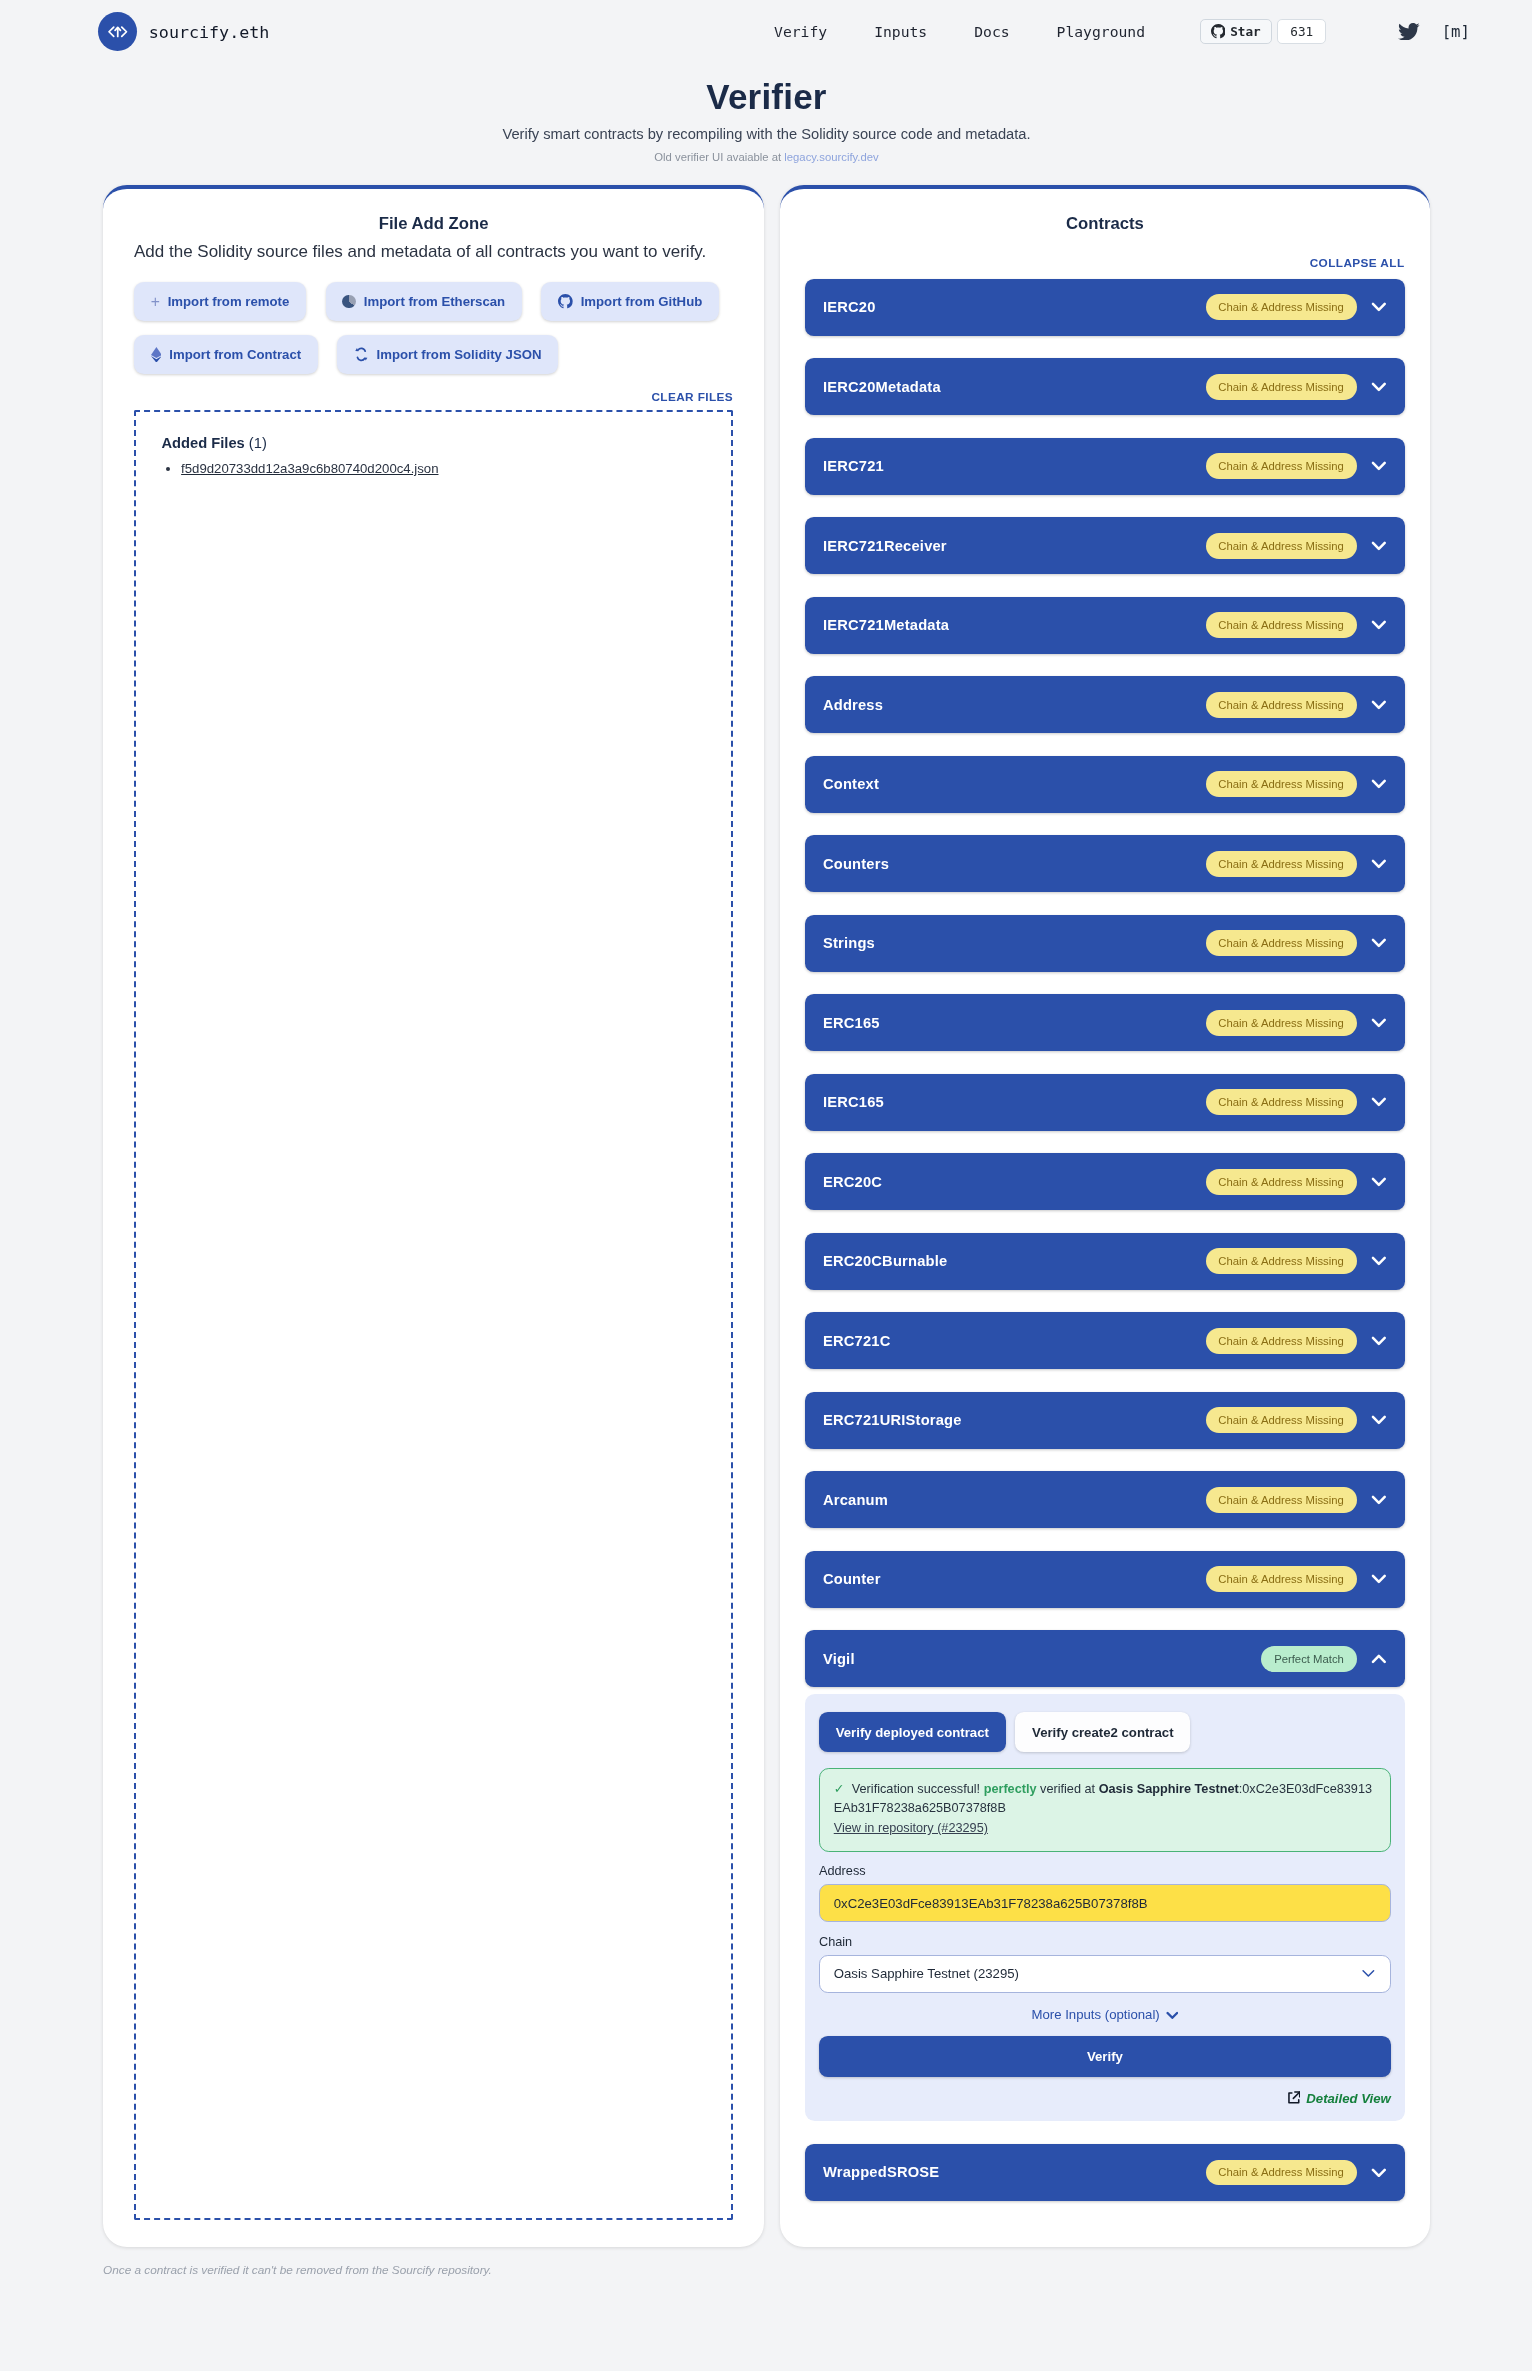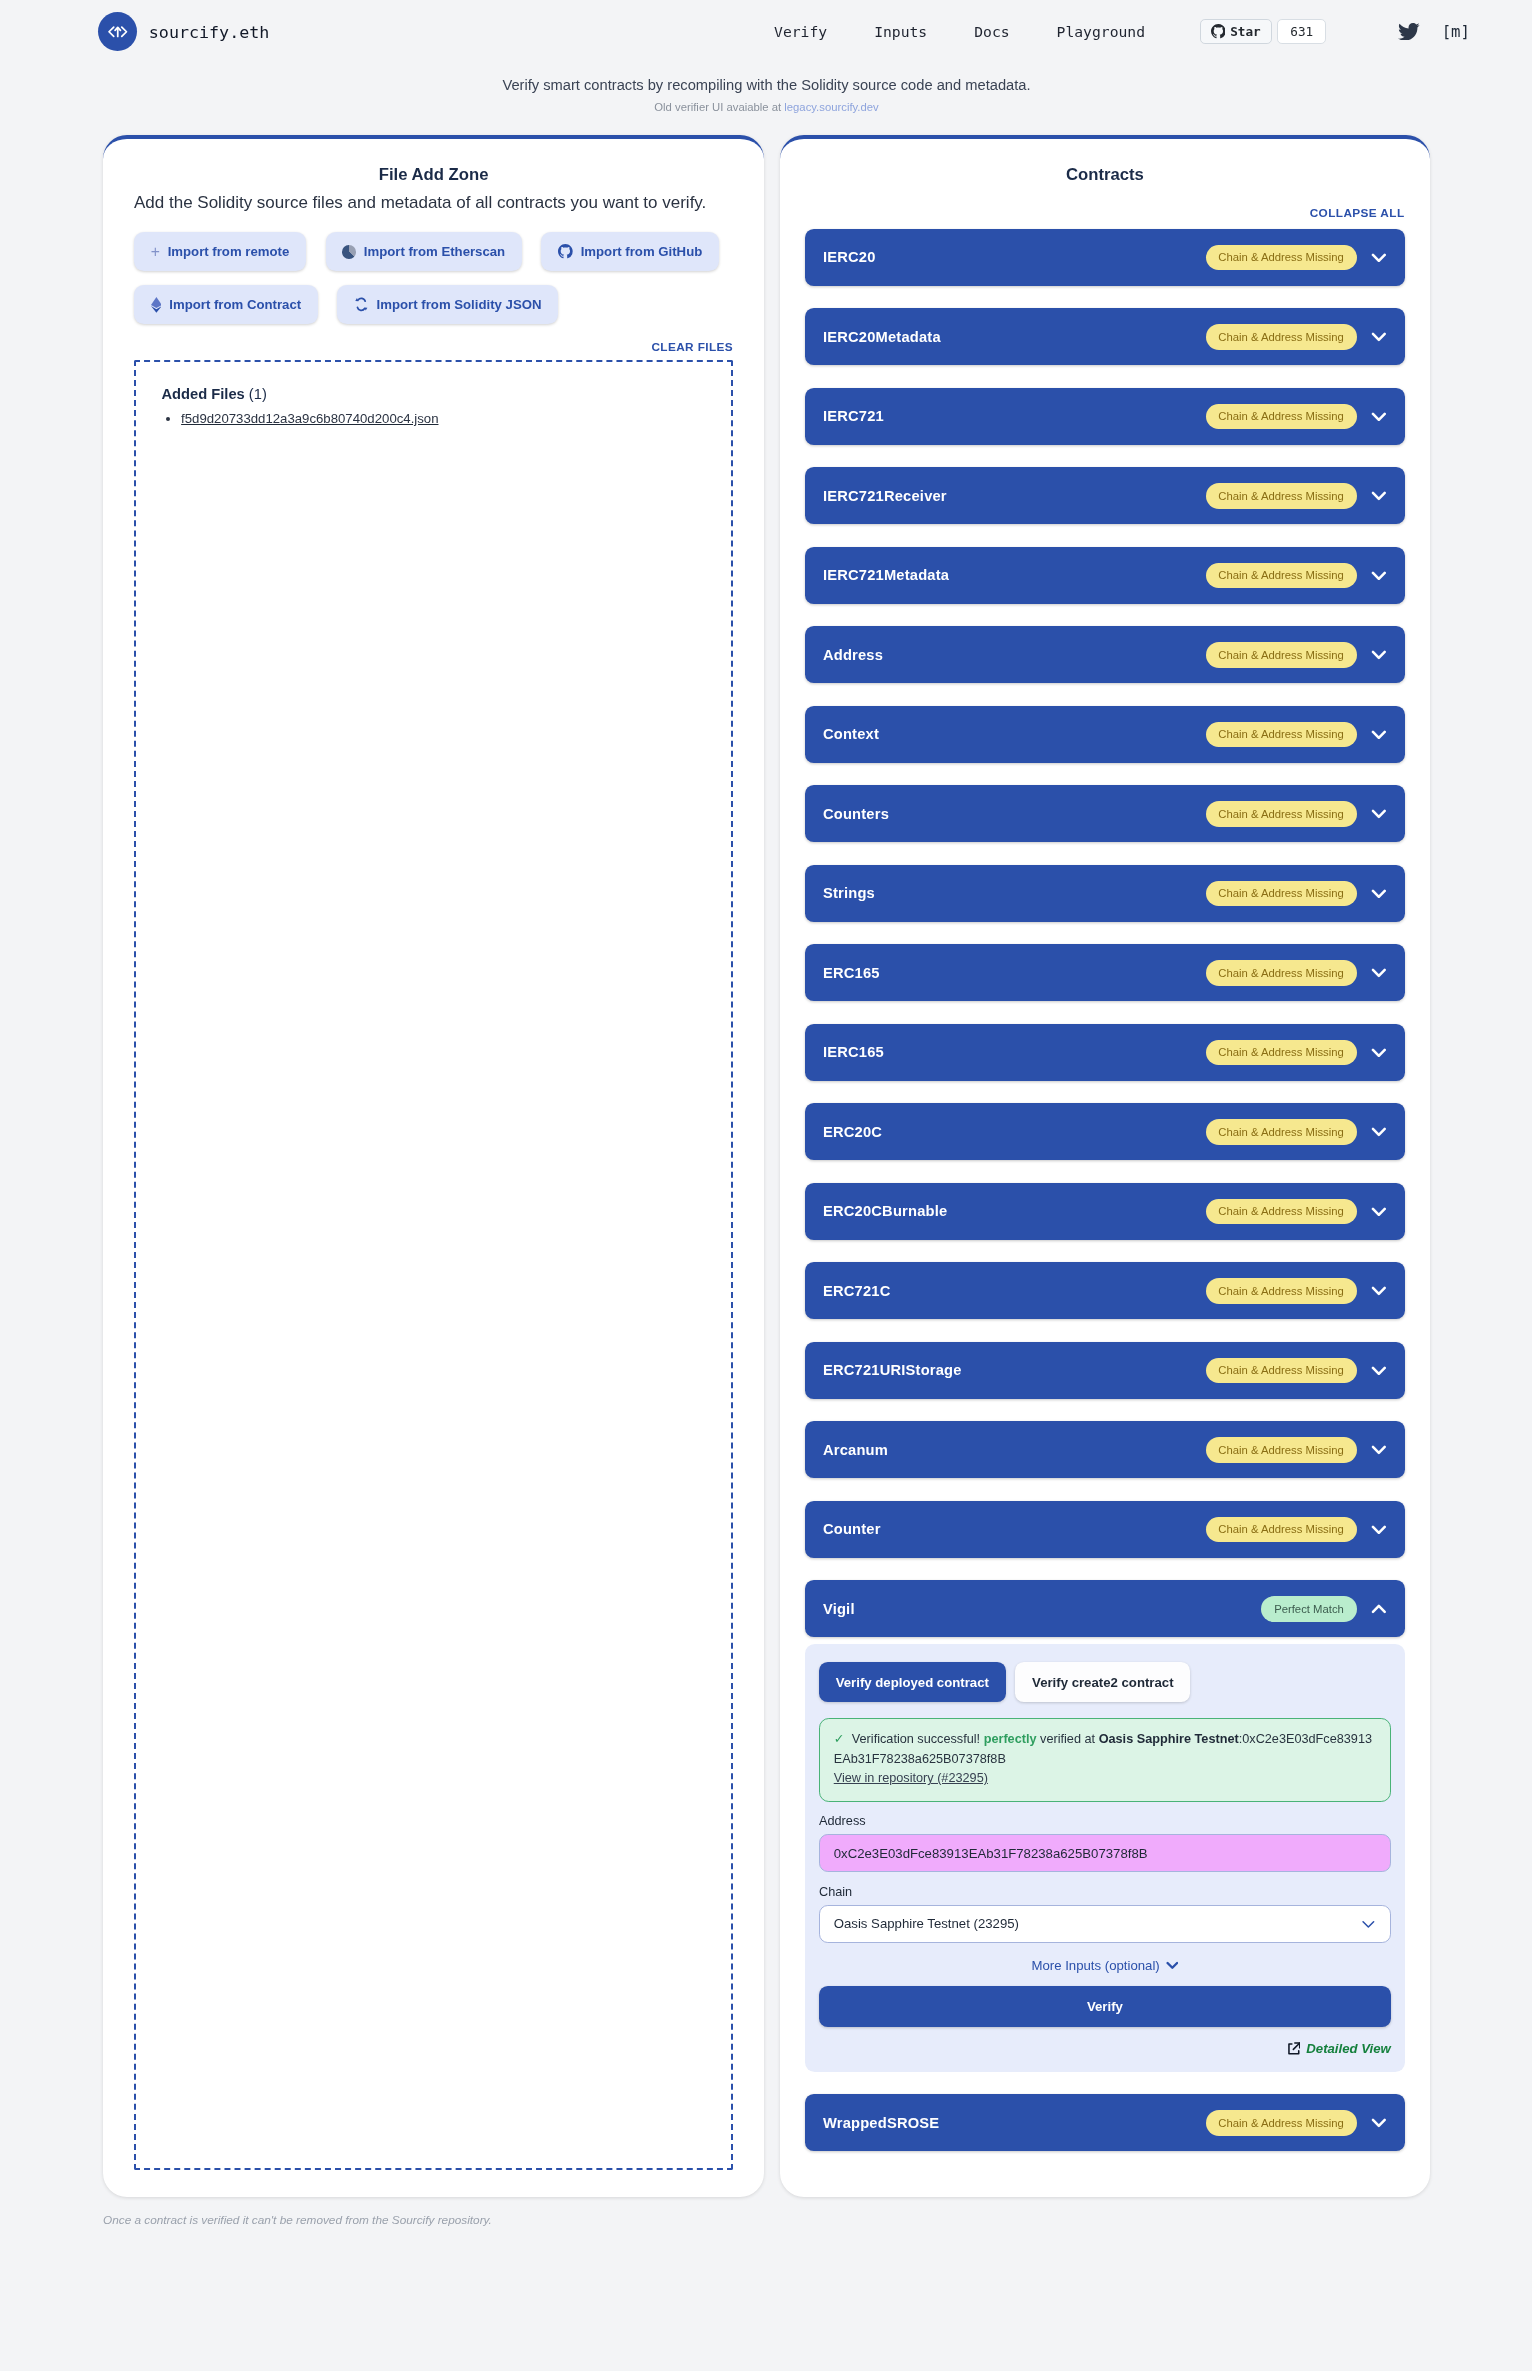--- a/index.html
+++ b/index.html
@@ -94,21 +94,21 @@
   .alert-success {
     margin-top:15.7px; background:#dcf4e6; border:1.5px solid #49b377; border-radius:9.8px;
     padding:10.8px 13.7px 11.8px; font-size:12.7px; line-height:1.55; color:#28333f; word-break:break-all;
   }
   .alert-success .check { color:#2f9e5f; margin-right:3.9px; }
   .alert-success .emph { color:#2f9e5f; font-weight:700; }
   .alert-success .chain-name { font-weight:700; color:#1f2937; }
   .repo-link { display:inline-block; color:#374151; text-decoration:underline; cursor:pointer; }
   .field-label { margin-top:12.7px; margin-bottom:5.9px; font-size:12.7px; color:#1f2937; }
   .text-input {
-    width:100%; height:38px; background:#f0abfc; border:1px solid #a6b4dd; border-radius:8.8px;
+    width:100%; height:38px; background:#fde047; border:1px solid #a6b4dd; border-radius:8.8px;
     padding:0 13.7px; font-family:"Liberation Sans", sans-serif; font-size:13.2px; color:#1f2937; outline:none;
   }
   .select-box {
     width:100%; height:38px; background:#ffffff; border:1px solid #a6b4dd; border-radius:8.8px;
     padding:0 13.7px; display:flex; align-items:center; font-size:13.2px; color:#1f2937; cursor:pointer;
   }
   .select-box .sel-chevron { margin-left:auto; }
   .more-inputs { margin-top:14.7px; display:flex; align-items:center; justify-content:center; gap:5.9px;
     font-size:13.2px; color:#2B50AA; cursor:pointer; }
   .verify-btn {
@@ -154,20 +154,21 @@
     <span class="social">
       <svg width="21.6" height="17.6" viewBox="0 0 16 13" fill="#2d3748" style="cursor:pointer">
           <path d="M16 1.54c-.59.26-1.22.44-1.89.52.68-.41 1.2-1.05 1.44-1.82-.63.37-1.34.64-2.08.79C12.87.39 12.02 0 11.07 0 9.26 0 7.79 1.47 7.79 3.28c0 .26.03.51.09.75C5.15 3.9 2.73 2.6 1.11.62c-.28.48-.44 1.05-.44 1.66 0 1.14.58 2.14 1.46 2.73-.54-.02-1.05-.17-1.49-.41v.04c0 1.59 1.13 2.92 2.63 3.22-.28.07-.57.11-.87.11-.21 0-.41-.02-.61-.06.42 1.3 1.63 2.25 3.07 2.28-1.12.88-2.54 1.4-4.07 1.4-.26 0-.52-.01-.78-.04 1.46.93 3.18 1.47 5.04 1.47 6.04 0 9.34-5 9.34-9.33v-.42c.64-.46 1.2-1.04 1.61-1.73z"></path>
         </svg>
       <span class="matrix-icon">[m]</span>
     </span>
   </div>
 </div>
 
 <div class="hero">
+  <div class="hero-title">Verifier</div>
   <div class="hero-sub">Verify smart contracts by recompiling with the Solidity source code and metadata.</div>
   <div class="hero-note">
     <span>Old verifier UI avaiable at</span>
     <a>legacy.sourcify.dev</a>
   </div>
 </div>
 
 <div class="columns">
 
   <div class="card left-card">

